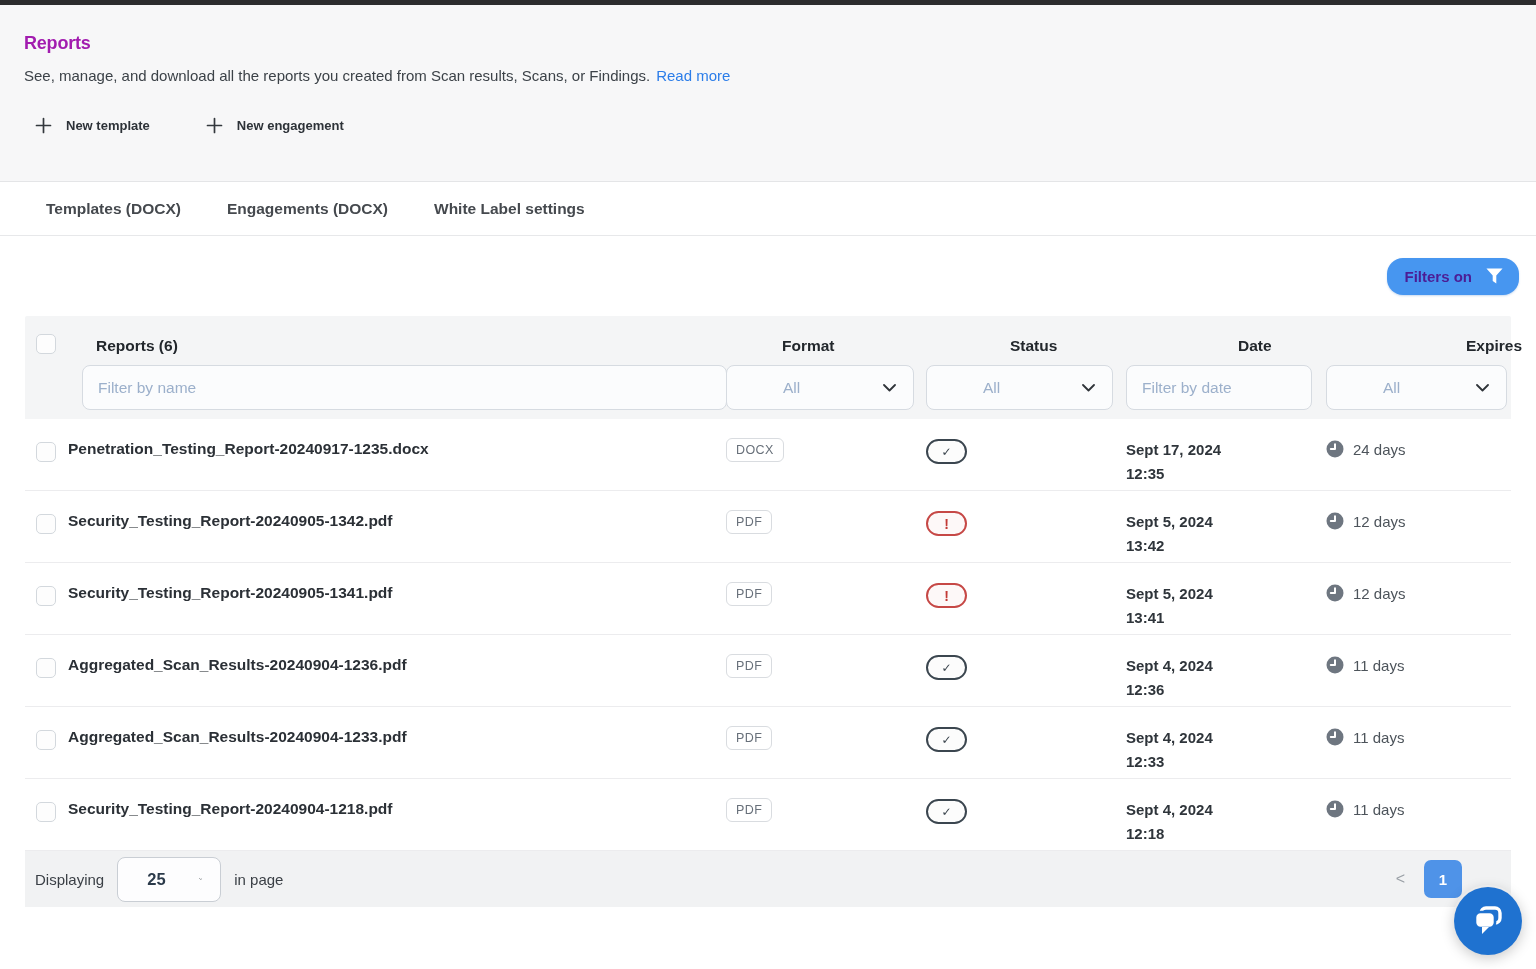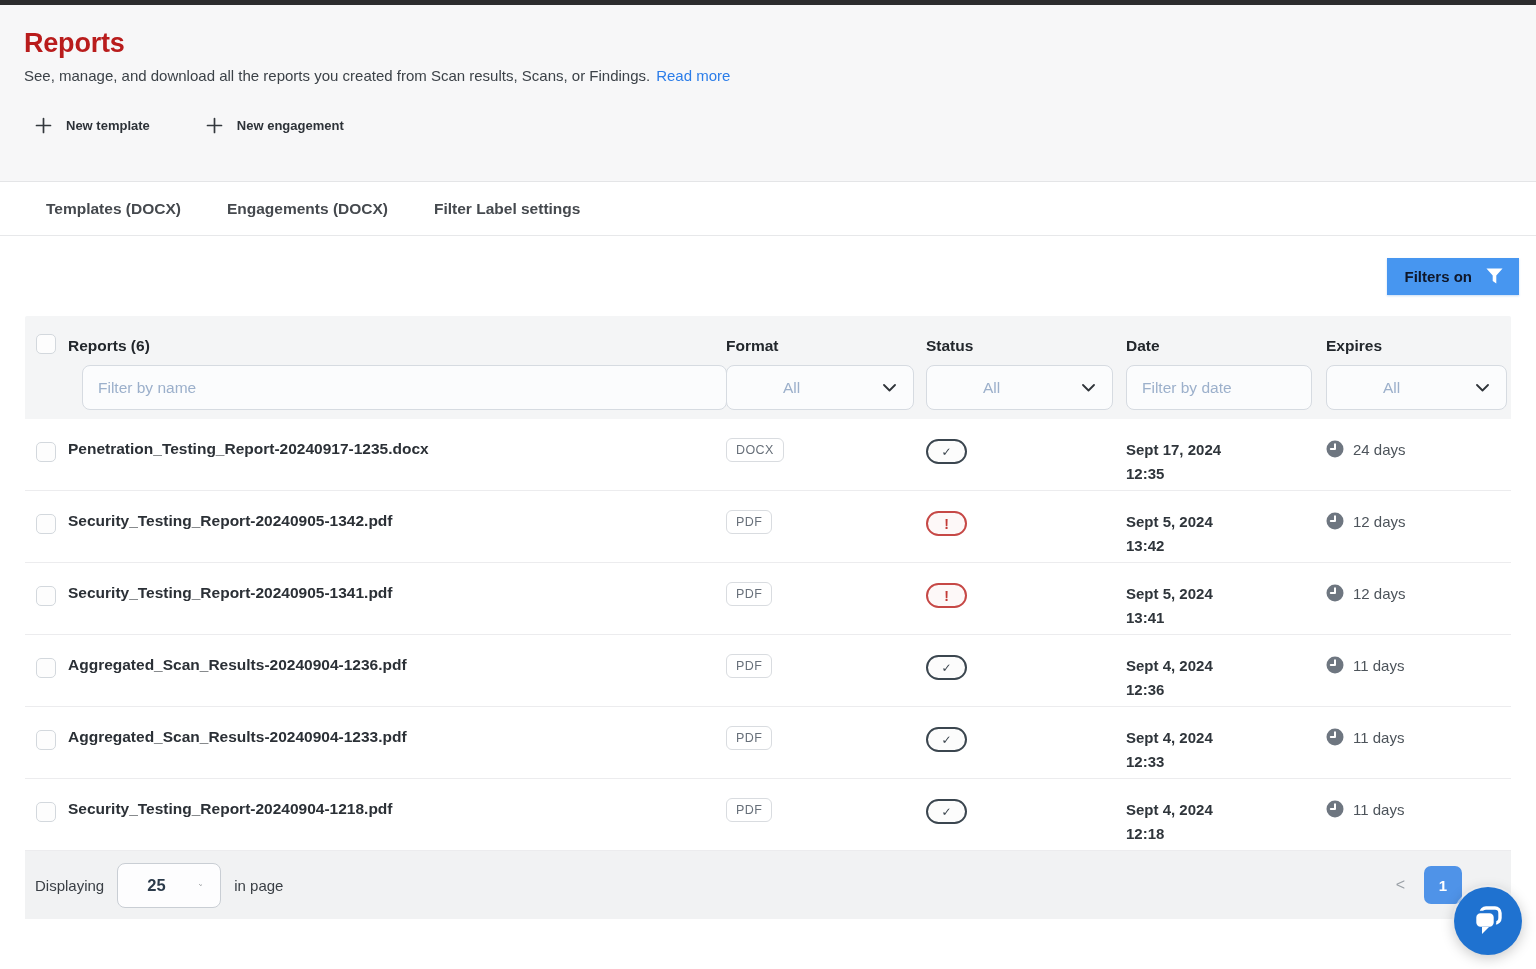--- a/index.html
+++ b/index.html
@@ -15,46 +15,46 @@
   body{
     width:1536px;height:969px;overflow:hidden;position:relative;
     background:#ffffff;
     font-family:"Liberation Sans","DejaVu Sans",sans-serif;
     -webkit-font-smoothing:antialiased;
   }
   .topbar{height:5px;background:#2c2c2e;}
 
   
   .page-header{height:177px;background:#f7f7f8;border-bottom:1px solid #e4e5e7;padding:0 24px;}
-  .page-title{margin:0;padding-top:23px;font-size:27px;line-height:30px;font-weight:700;color:#b91c1c;letter-spacing:-0.2px;}
+  .page-title{margin:0;padding-top:23px;font-size:18px;line-height:30px;font-weight:700;color:#a21caf;letter-spacing:-0.2px;}
   .subtitle{margin:9px 0 0 0;font-size:15px;color:#3c4248;}
   .read-more{color:var(--link-blue);margin-left:6px;cursor:pointer;text-decoration:none;}
   .actions{margin-top:33px;padding-left:11px;display:flex;gap:56px;}
   .text-btn{display:flex;align-items:center;gap:14px;background:none;border:none;padding:0;
     font-family:inherit;font-size:13px;font-weight:700;color:#2d3238;cursor:pointer;}
   .text-btn svg{display:block;}
 
   
   .tabs{height:54px;background:#ffffff;border-bottom:1px solid #e7e8ea;display:flex;padding-left:23px;}
   .tab{padding:0 23px;display:flex;align-items:center;font-size:15.5px;font-weight:600;color:#45494e;
     position:relative;cursor:pointer;white-space:nowrap;}
   .tab.active{color:#1f2428;font-weight:700;}
   .tab.active::after{content:"";position:absolute;left:0;right:0;bottom:-1px;height:3px;background:var(--accent-blue);border-radius:2px;}
 
   
   .filters-row{height:80px;display:flex;justify-content:flex-end;align-items:center;padding-right:17px;background:#fff;}
   .filters-btn{height:37px;display:flex;align-items:center;gap:13px;padding:0 15px 0 17px;
-    background:var(--accent-blue);color:#0f172a;border:none;border-radius:0;
+    background:var(--accent-blue);color:#4c1d95;border:none;border-radius:16px;
     font-family:inherit;font-size:15px;font-weight:700;cursor:pointer;box-shadow:0 1px 2px rgba(40,110,200,.25);}
 
   
   .table{margin:0 25px;width:1486px;}
   .grid{display:grid;grid-template-columns:43px 658px 200px 200px 200px 185px;}
   .thead{background:#f4f5f6;padding-top:11px;border-radius:2px 2px 0 0;}
-  .hrow{height:38px;align-items:center;}
+  .hrow{height:38px;align-items:center;gap:28px;}
   .col-label{font-size:15.5px;font-weight:700;color:#22272c;}
   .cb{width:20px;height:20px;border:1px solid #d3d8dd;border-radius:5px;background:#fdfdfd;display:inline-block;cursor:pointer;}
   .hrow .cb{margin-left:11px;}
   .frow{padding-bottom:9px;align-items:center;}
   .f-input{height:45px;border:1px solid #d6dbe1;border-radius:8px;background:#fbfcfd;
     font-family:inherit;font-size:15.5px;color:#333;padding:0 15px;outline:none;}
   .f-input::placeholder{color:#9cb0cb;}
   .name-filter{width:645px;margin-left:14px;}
   .date-filter{width:186px;}
   .select{height:45px;border:1px solid #d6dbe1;border-radius:8px;background:#fbfcfd;
@@ -74,21 +74,21 @@
   .pill.success .glyph{color:#39434c;font-size:12px;font-weight:700;line-height:1;}
   .pill.error{border:2px solid var(--error-red);background:#fdf8f8;}
   .pill.error .glyph{color:#c23a36;font-size:14px;font-weight:700;line-height:1;}
   .dt{margin-top:19px;display:flex;flex-direction:column;line-height:24px;}
   .dt .d,.dt .t{font-size:15px;font-weight:700;color:#2f353b;}
   .exp{margin-top:21px;display:flex;align-items:center;gap:9px;}
   .exp svg{display:block;}
   .days{font-size:15px;color:#4d545b;}
 
   
-  .pagination{margin:0 25px;width:1486px;height:68px;background:#f1f2f3;display:flex;align-items:center;
+  .pagination{margin:0 25px;width:1486px;height:56px;background:#f1f2f3;display:flex;align-items:center;
     padding:0 49px 0 10px;}
   .pag-label{font-size:15px;color:#3a3f45;}
   .page-size{width:104px;height:45px;margin:0 13px;background:#fdfdfe;border:1px solid #c9ced4;border-radius:8px;
     display:flex;align-items:center;justify-content:space-between;padding:0 18px 0 29px;cursor:pointer;gap:33px;}
   .page-size .val{font-size:16.5px;font-weight:600;color:#2b3a4a;}
   .prev{margin-left:auto;margin-right:19px;background:none;border:none;padding:0;
     font-family:inherit;font-size:16px;color:#9aa0a6;cursor:pointer;}
   .page-btn{width:38px;height:38px;background:var(--page-button-blue);border:none;border-radius:7px;
     color:#fff;font-family:inherit;font-size:15px;font-weight:700;cursor:pointer;}
 
@@ -117,21 +117,21 @@
           <path d="M8.5 1.5v14M1.5 8.5h14" stroke="#33383d" stroke-width="1.7" stroke-linecap="round"></path>
         </svg>
       <span>New engagement</span>
     </button>
   </div>
 </header>
 
 <nav class="tabs">
   <div class="tab">Templates (DOCX)</div>
   <div class="tab">Engagements (DOCX)</div>
-  <div class="tab">Filter Label settings</div>
+  <div class="tab">White Label settings</div>
 </nav>
 
 <div class="filters-row">
   <button class="filters-btn">
     <span>Filters on</span>
     <svg width="19" height="18" viewBox="0 0 20 19">
         <path d="M1.5 1.5h17l-6.6 7.6v8.4l-3.8-2.6V9.1L1.5 1.5z" fill="#ffffff"></path>
       </svg>
   </button>
 </div>

